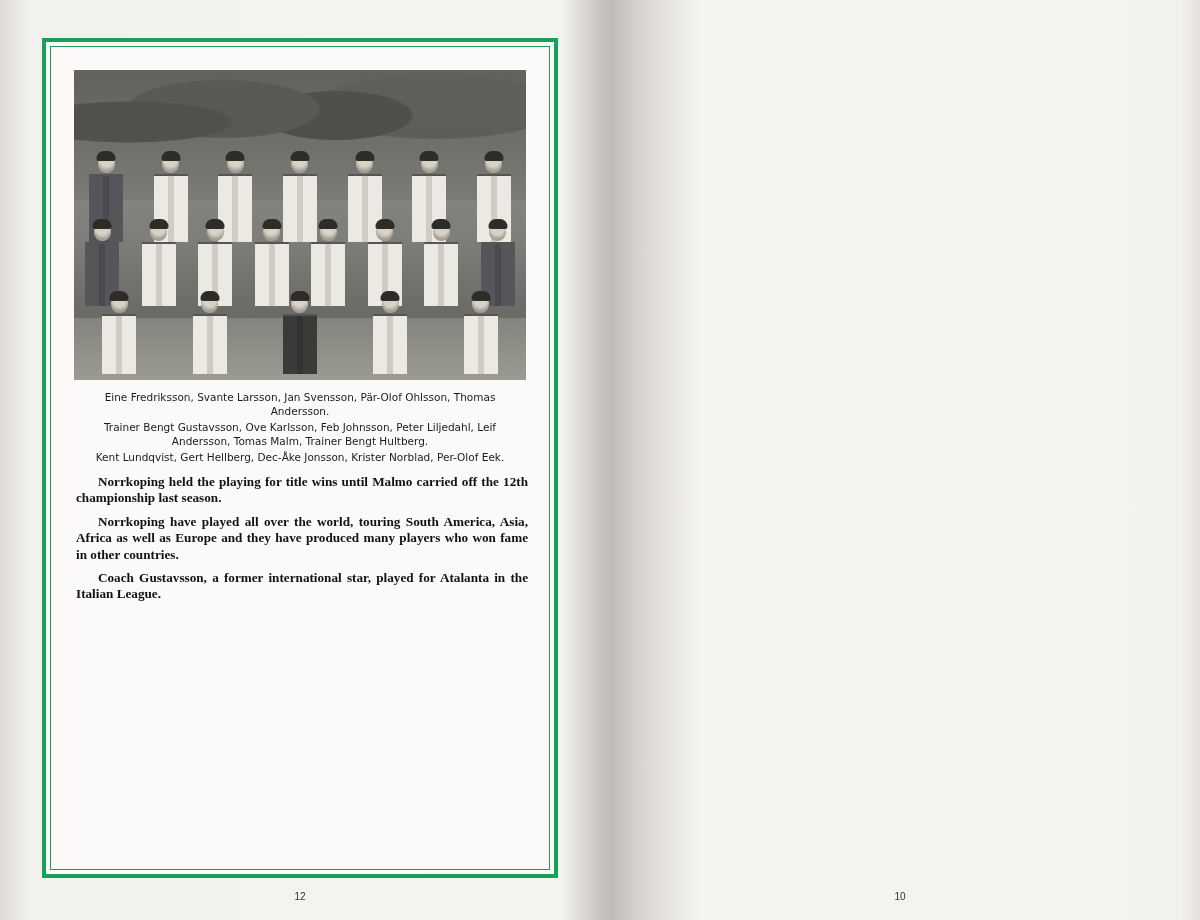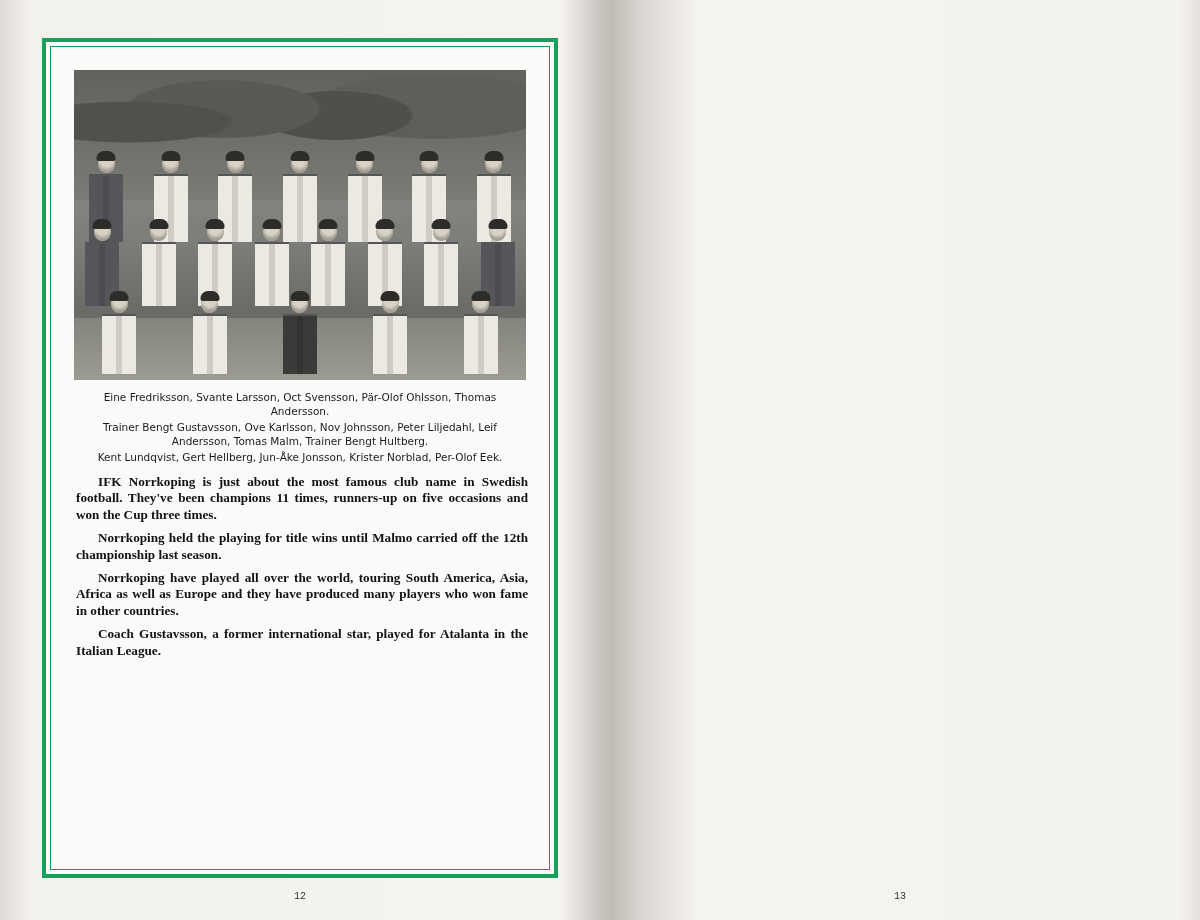--- a/index.html
+++ b/index.html
@@ -171,21 +171,21 @@
   }
   .body-copy p {
     margin: 0 0 7px 0;
     text-indent: 22px;
   }
   .folio {
     position: absolute;
     bottom: 18px;
     width: 100%;
     text-align: center;
-    font-family: Liberation Mono, monospace;
+    font-family: Liberation Sans, sans-serif;
     font-size: 10px;
     color: #333;
   }
 </style>
 </head>
 <body>
 
 <div class="spread">
 
   <div class="page page-left">
@@ -301,33 +301,32 @@
             </div>
           <div class="player">
               <div class="hair"></div>
               <div class="head"></div>
               <div class="body"></div>
             </div>
         </div>
       </div>
 
       <div class="caption">
-        <div>Eine Fredriksson, Svante Larsson, Oct Svensson, Pär-Olof Ohlsson, Thomas Andersson.</div>
-        <div>Trainer Bengt Gustavsson, Ove Karlsson, Nov Johnsson, Peter Liljedahl, Leif Andersson, Tomas Malm, Trainer Bengt Hultberg.</div>
-        <div>Kent Lundqvist, Gert Hellberg, Jun-Åke Jonsson, Krister Norblad, Per-Olof Eek.</div>
+        <div>Eine Fredriksson, Svante Larsson, Jan Svensson, Pär-Olof Ohlsson, Thomas Andersson.</div>
+        <div>Trainer Bengt Gustavsson, Ove Karlsson, Feb Johnsson, Peter Liljedahl, Leif Andersson, Tomas Malm, Trainer Bengt Hultberg.</div>
+        <div>Kent Lundqvist, Gert Hellberg, Dec-Åke Jonsson, Krister Norblad, Per-Olof Eek.</div>
       </div>
 
       <div class="body-copy">
-        <p>IFK Norrkoping is just about the most famous club name in Swedish football. They've been champions 11 times, runners-up on five occasions and won the Cup three times.</p>
         <p>Norrkoping held the playing for title wins until Malmo carried off the 12th championship last season.</p>
         <p>Norrkoping have played all over the world, touring South America, Asia, Africa as well as Europe and they have produced many players who won fame in other countries.</p>
         <p>Coach Gustavsson, a former international star, played for Atalanta in the Italian League.</p>
 
       </div>
     </div>
     <div class="folio">12</div>
   </div>
 
   <div class="page page-right">
 
-    <div class="folio">13</div>
+    <div class="folio">10</div>
   </div>
 </div>
 
 </body></html>

